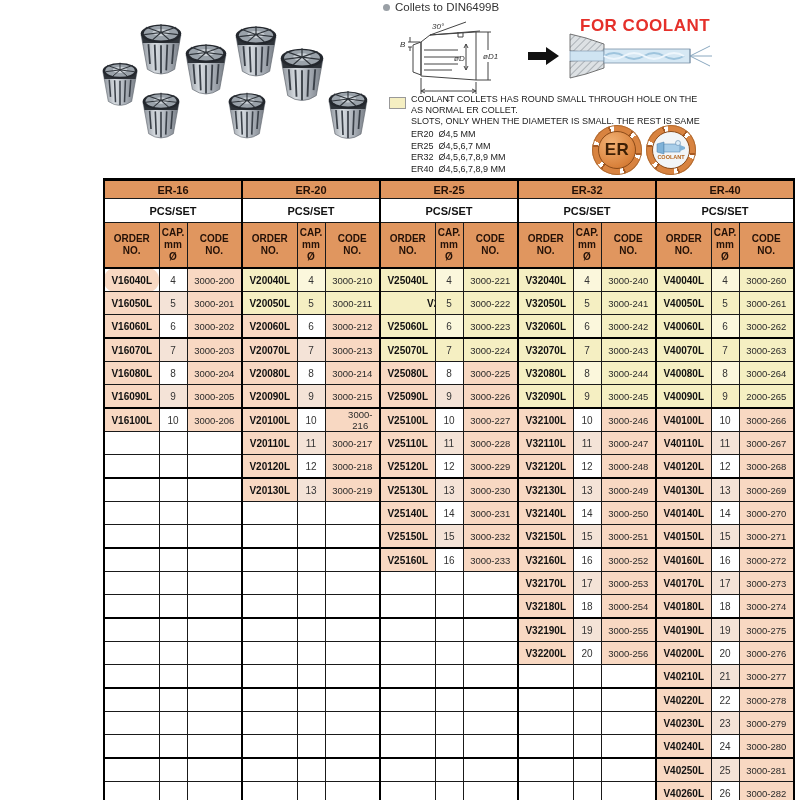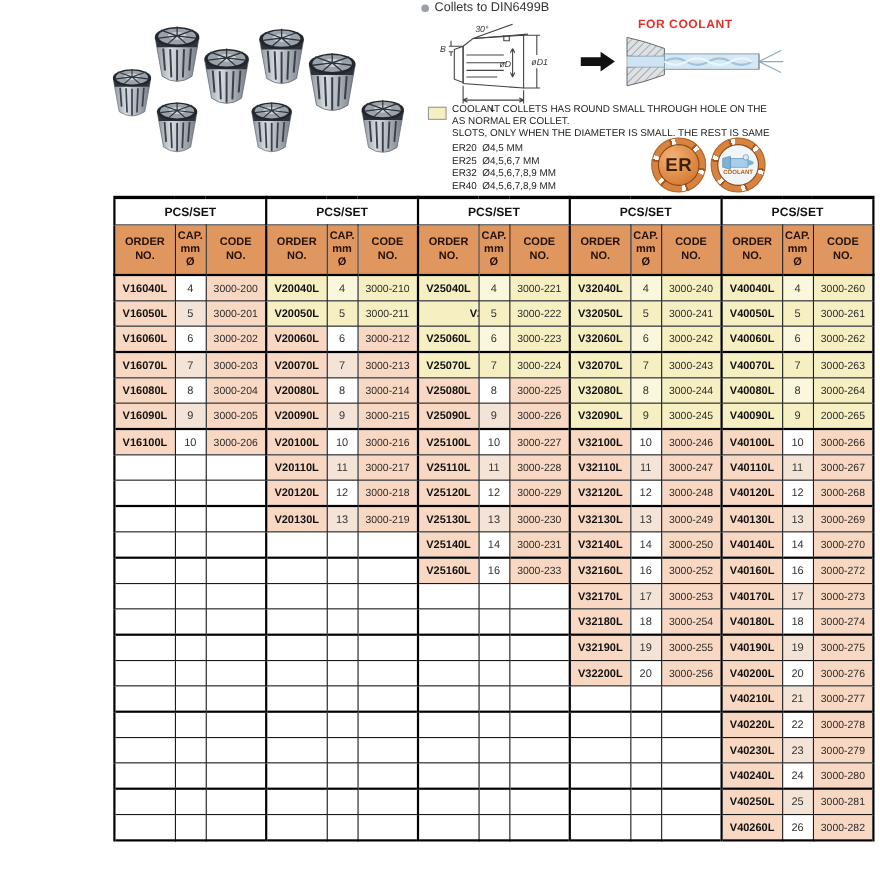--- a/index.html
+++ b/index.html
@@ -5,21 +5,21 @@
   html,body{margin:0;padding:0;background:#fff;}
   .page{position:relative;width:800px;height:800px;background:#fff;overflow:hidden;
         font-family:"Liberation Sans", sans-serif;}
 
   
   .photo{position:absolute;left:85px;top:10px;}
   .din-note{position:absolute;left:383px;top:1px;font-size:11.5px;color:#333;
             display:flex;align-items:center;gap:5px;}
   .din-dot{width:7px;height:7px;border-radius:50%;background:#9aa0a6;display:inline-block;}
   .tech-drawing{position:absolute;left:388px;top:20px;}
-  .for-coolant{position:absolute;left:580px;top:16px;font-size:11px;font-weight:bold;
+  .for-coolant{position:absolute;left:580px;top:16px;font-size:17px;font-weight:bold;
                letter-spacing:.5px;color:var(--coolant-red,#e5302a);}
   .coolant-drawing{position:absolute;left:520px;top:26px;}
   .legend-swatch{position:absolute;left:389px;top:97px;width:15px;height:10px;
                  background:var(--row-yellow,#f5efc2);border:1px solid #999;}
   .note-text{position:absolute;left:411px;top:94px;font-size:9px;line-height:11px;color:#222;}
   .note-text div{white-space:pre;}
   .size-list{position:absolute;left:411px;top:129px;font-size:9px;line-height:11.5px;color:#222;}
   .size-list div{white-space:pre;}
 
   
@@ -178,20 +178,27 @@
         <col style="width: 28px;">
         <col style="width: 55px;">
         <col style="width: 55px;">
         <col style="width: 28px;">
         <col style="width: 55px;">
         <col style="width: 55px;">
         <col style="width: 28px;">
         <col style="width: 55px;">
       </colgroup>
       <tbody>
+        <tr class="group-hdr">
+          <td colspan="3" class="group-start group-end">ER-16</td>
+          <td colspan="3" class="group-start group-end">ER-20</td>
+          <td colspan="3" class="group-start group-end">ER-25</td>
+          <td colspan="3" class="group-start group-end">ER-32</td>
+          <td colspan="3" class="group-start group-end">ER-40</td>
+        </tr>
         <tr class="pcs-row">
           <td colspan="3">PCS/SET</td>
           <td colspan="3">PCS/SET</td>
           <td colspan="3">PCS/SET</td>
           <td colspan="3">PCS/SET</td>
           <td colspan="3">PCS/SET</td>
         </tr>
         <tr class="col-hdr">
           <td class="group-start">ORDER<br>NO.</td>
           <td>CAP.<br>mm<br>Ø</td>
@@ -203,21 +210,21 @@
           <td>CAP.<br>mm<br>Ø</td>
           <td class="group-end">CODE<br>NO.</td>
           <td class="group-start">ORDER<br>NO.</td>
           <td>CAP.<br>mm<br>Ø</td>
           <td class="group-end">CODE<br>NO.</td>
           <td class="group-start">ORDER<br>NO.</td>
           <td>CAP.<br>mm<br>Ø</td>
           <td class="group-end">CODE<br>NO.</td>
         </tr>
         <tr class="body-row">
-          <td class="cell-order group-start" style="background: var(--row-salmon);">V16040L</td>
+          <td class="cell-order group-start" style="background: var(--row-salmon); border-radius: 11px;">V16040L</td>
           <td class="cell-cap" style="background: rgb(255, 255, 255);">4</td>
           <td class="cell-code group-end" style="background: var(--row-salmon);">3000-200</td>
           <td class="cell-order group-start" style="background: var(--row-yellow);">V20040L</td>
           <td class="cell-cap" style="background: var(--row-yellow-light);">4</td>
           <td class="cell-code group-end" style="background: var(--row-yellow);">3000-210</td>
           <td class="cell-order group-start" style="background: var(--row-yellow);">V25040L</td>
           <td class="cell-cap" style="background: var(--row-yellow-light);">4</td>
           <td class="cell-code group-end" style="background: var(--row-yellow);">3000-221</td>
           <td class="cell-order group-start" style="background: var(--row-yellow);">V32040L</td>
           <td class="cell-cap" style="background: var(--row-yellow-light);">4</td>
@@ -310,21 +317,21 @@
           <td class="cell-order group-start" style="background: var(--row-yellow);">V40090L</td>
           <td class="cell-cap" style="background: var(--row-yellow);">9</td>
           <td class="cell-code group-end" style="background: var(--row-yellow);">2000-265</td>
         </tr>
         <tr class="body-row thick-top">
           <td class="cell-order group-start" style="background: var(--row-salmon);">V16100L</td>
           <td class="cell-cap" style="background: rgb(255, 255, 255);">10</td>
           <td class="cell-code group-end" style="background: var(--row-salmon);">3000-206</td>
           <td class="cell-order group-start" style="background: var(--row-salmon);">V20100L</td>
           <td class="cell-cap" style="background: rgb(255, 255, 255);">10</td>
-          <td class="cell-code group-end" style="background: var(--row-salmon);">3000-216</td>
+          <td class="cell-code group-end" style="background: var(--row-salmon); padding-left: 16px;">3000-216</td>
           <td class="cell-order group-start" style="background: var(--row-salmon);">V25100L</td>
           <td class="cell-cap" style="background: rgb(255, 255, 255);">10</td>
           <td class="cell-code group-end" style="background: var(--row-salmon);">3000-227</td>
           <td class="cell-order group-start" style="background: var(--row-salmon);">V32100L</td>
           <td class="cell-cap" style="background: rgb(255, 255, 255);">10</td>
           <td class="cell-code group-end" style="background: var(--row-salmon);">3000-246</td>
           <td class="cell-order group-start" style="background: var(--row-salmon);">V40100L</td>
           <td class="cell-cap" style="background: rgb(255, 255, 255);">10</td>
           <td class="cell-code group-end" style="background: var(--row-salmon);">3000-266</td>
         </tr>
@@ -389,20 +396,37 @@
           <td class="cell-order group-start" style="background: var(--row-salmon);">V25140L</td>
           <td class="cell-cap" style="background: rgb(255, 255, 255);">14</td>
           <td class="cell-code group-end" style="background: var(--row-salmon);">3000-231</td>
           <td class="cell-order group-start" style="background: var(--row-salmon);">V32140L</td>
           <td class="cell-cap" style="background: rgb(255, 255, 255);">14</td>
           <td class="cell-code group-end" style="background: var(--row-salmon);">3000-250</td>
           <td class="cell-order group-start" style="background: var(--row-salmon);">V40140L</td>
           <td class="cell-cap" style="background: rgb(255, 255, 255);">14</td>
           <td class="cell-code group-end" style="background: var(--row-salmon);">3000-270</td>
         </tr>
+        <tr class="body-row">
+          <td class="cell-order group-start" style="background: rgb(255, 255, 255);"></td>
+          <td class="cell-cap" style="background: rgb(255, 255, 255);"></td>
+          <td class="cell-code group-end" style="background: rgb(255, 255, 255);"></td>
+          <td class="cell-order group-start" style="background: rgb(255, 255, 255);"></td>
+          <td class="cell-cap" style="background: rgb(255, 255, 255);"></td>
+          <td class="cell-code group-end" style="background: rgb(255, 255, 255);"></td>
+          <td class="cell-order group-start" style="background: var(--row-salmon);">V25150L</td>
+          <td class="cell-cap" style="background: var(--row-salmon-light);">15</td>
+          <td class="cell-code group-end" style="background: var(--row-salmon);">3000-232</td>
+          <td class="cell-order group-start" style="background: var(--row-salmon);">V32150L</td>
+          <td class="cell-cap" style="background: var(--row-salmon-light);">15</td>
+          <td class="cell-code group-end" style="background: var(--row-salmon);">3000-251</td>
+          <td class="cell-order group-start" style="background: var(--row-salmon);">V40150L</td>
+          <td class="cell-cap" style="background: var(--row-salmon-light);">15</td>
+          <td class="cell-code group-end" style="background: var(--row-salmon);">3000-271</td>
+        </tr>
         <tr class="body-row thick-top">
           <td class="cell-order group-start" style="background: rgb(255, 255, 255);"></td>
           <td class="cell-cap" style="background: rgb(255, 255, 255);"></td>
           <td class="cell-code group-end" style="background: rgb(255, 255, 255);"></td>
           <td class="cell-order group-start" style="background: rgb(255, 255, 255);"></td>
           <td class="cell-cap" style="background: rgb(255, 255, 255);"></td>
           <td class="cell-code group-end" style="background: rgb(255, 255, 255);"></td>
           <td class="cell-order group-start" style="background: var(--row-salmon);">V25160L</td>
           <td class="cell-cap" style="background: rgb(255, 255, 255);">16</td>
           <td class="cell-code group-end" style="background: var(--row-salmon);">3000-233</td>

